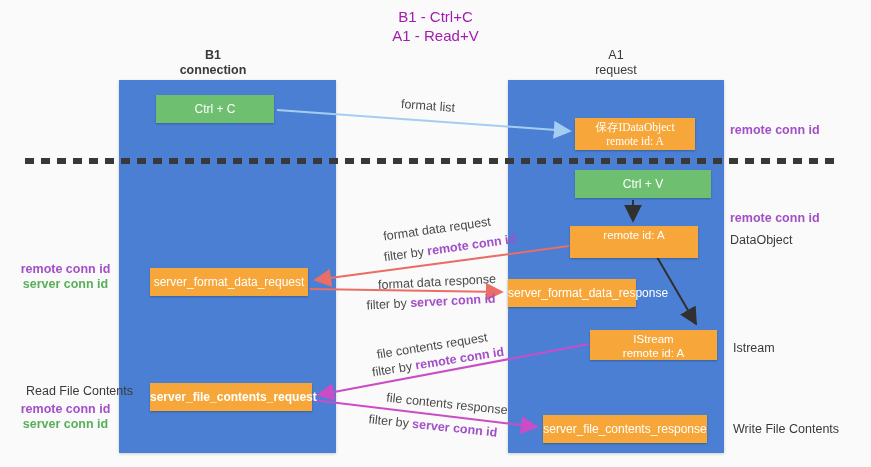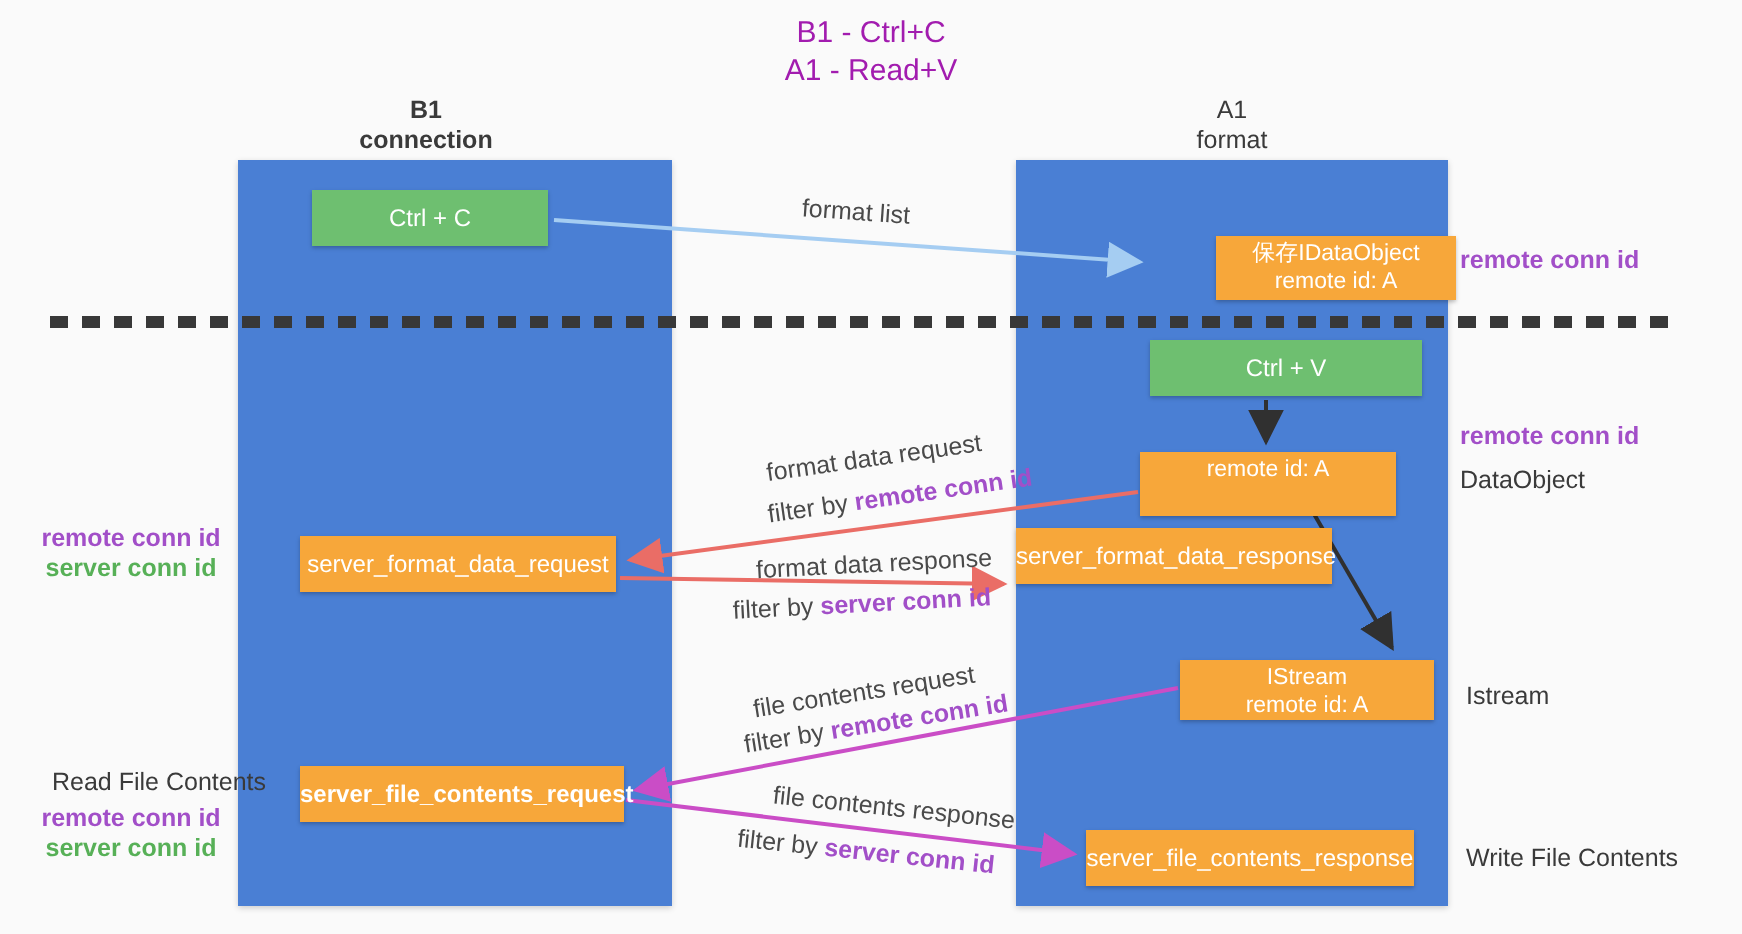--- a/index.html
+++ b/index.html
@@ -42,21 +42,21 @@
     <div>B1 - Ctrl+C</div>
     <div>A1 - Read+V</div>
   </div>
 
   <div class="lane-header" style="left:153px;top:48px;font-weight:bold;">
     <div>B1</div>
     <div>connection</div>
   </div>
   <div class="lane-header" style="left:556px;top:48px;">
     <div>A1</div>
-    <div>format</div>
+    <div>request</div>
   </div>
 
   <div class="lane lane-left"></div>
   <div class="lane lane-right"></div>
 
   <svg class="overlay" width="871" height="467" viewBox="0 0 871 467">
     <defs>
       <marker id="ah-blue" viewBox="0 0 10 10" refX="9" refY="5" markerWidth="9" markerHeight="9" orient="auto">
         <path d="M0,0 L10,5 L0,10 z" fill="#a5cdf2"></path>
       </marker>
@@ -86,38 +86,38 @@
     <line x1="589" y1="344" x2="318" y2="395" stroke="#ca4dc6" stroke-width="2" marker-end="url(#ah-magenta)"></line>
 
     <line x1="313" y1="400" x2="537" y2="427" stroke="#ca4dc6" stroke-width="2" marker-end="url(#ah-magenta)"></line>
   </svg>
 
   <div class="boxes">
     <div class="node green one-line" style="left:156px;top:95px;width:118px;">
       <span>Ctrl + C</span>
     </div>
 
-    <div class="node orange two-line" style="left:608px;top:118px;width:120px;height:30px;">
+    <div class="node orange two-line" style="left:575px;top:118px;width:120px;height:30px;font-family:Liberation Serif, serif;">
       <div>保存IDataObject</div>
       <div>remote id: A</div>
     </div>
 
     <div class="node green one-line" style="left:575px;top:170px;width:136px;">
       <span>Ctrl + V</span>
     </div>
 
     <div class="node orange two-line" style="left:570px;top:226px;width:128px;height:30px;">
       <div>remote id: A</div>
     </div>
 
     <div class="node orange one-line" style="left:150px;top:268px;width:158px;">
       <span>server_format_data_request</span>
     </div>
 
-    <div class="node orange one-line" style="left:508px;top:264px;width:158px;">
+    <div class="node orange one-line" style="left:508px;top:279px;width:128px;">
       <span>server_format_data_response</span>
     </div>
 
     <div class="node orange two-line" style="left:590px;top:330px;width:127px;height:28px;">
       <div>IStream</div>
       <div>remote id: A</div>
     </div>
 
     <div class="node orange one-line" style="left:150px;top:383px;width:162px;font-weight:bold;">
       <span>server_file_contents_request</span>

